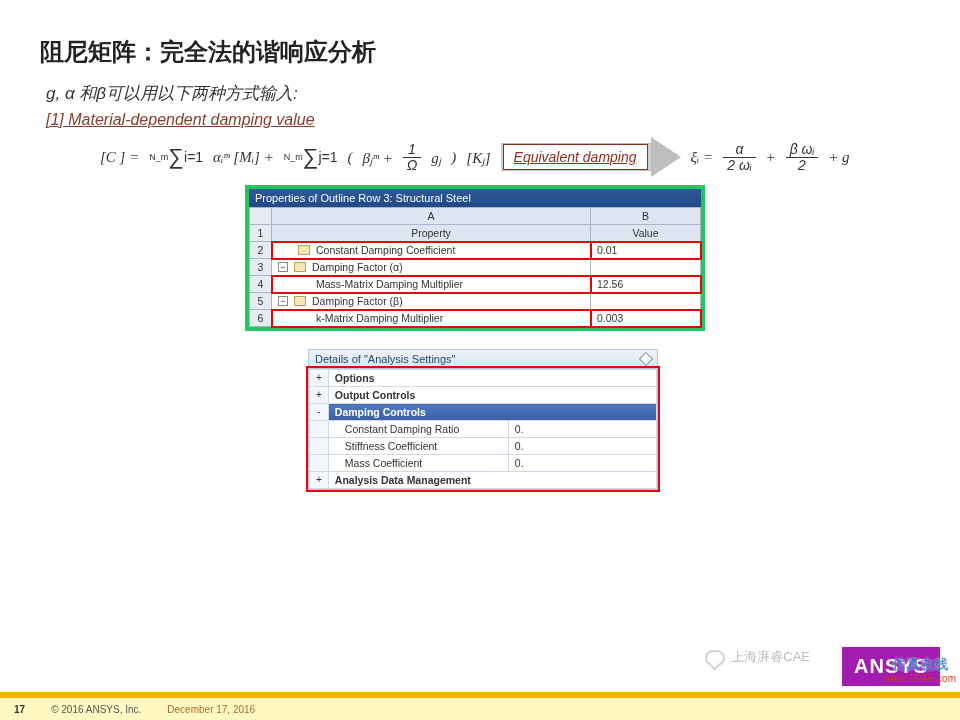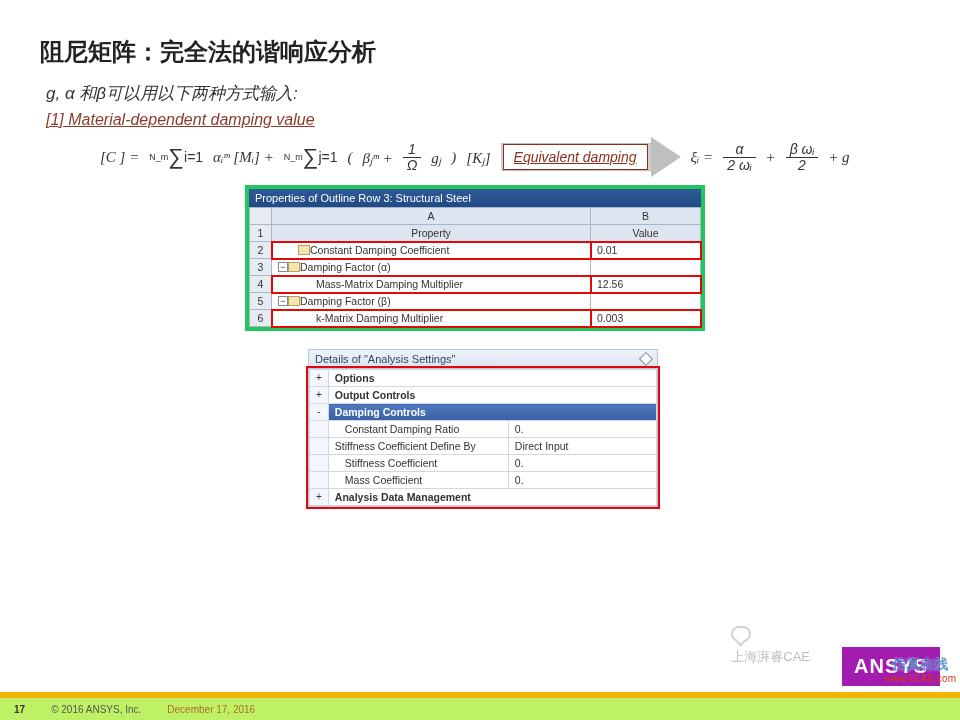--- a/index.html
+++ b/index.html
@@ -38,21 +38,21 @@
   }
   .arrowbar { background: #cfcfcf; height: 28px; display: flex; align-items: flex-start; padding: 0 4px 0 2px; border-top: 1px solid #bdbdbd; border-bottom: 1px solid #bdbdbd;}
 
   
   .tbl1-wrap { margin: 8px 0 0 205px; width: 460px; border: 4px solid #22c55e; }
   .tbl1-title { background: linear-gradient(#2f5a97,#204a86); color: #fff; font-size: 11px; padding: 3px 6px; }
   .tbl1 { width: 100%; border-collapse: collapse; font-size: 10.5px; }
   .tbl1 th, .tbl1 td { border: 1px solid #a9b6c8; padding: 2px 6px; background: #fff; }
   .tbl1 thead th { background: #dce5f0; text-align: center; font-weight: normal; }
   .tbl1 .rownum { width: 22px; background: #e6ebf2; text-align: center; }
-  .tbl1 .propcell { display: flex; align-items: center; }
+  .tbl1 .propcell { display: flex; align-items: center; gap: 6px; }
   .tbl1 .indent1 { padding-left: 20px; }
   .tbl1 .indent2 { padding-left: 38px; align-items: flex-end; }
   .hi td:not(.rownum) { outline: 2px solid #e00808; outline-offset: -1px; }
   .mini-icon { width: 12px; height: 10px; background: #f4e6b0; border: 1px solid #b8a05e; display: inline-block; }
   .mini-toggle { width: 10px; height: 10px; border: 1px solid #888; display: inline-flex; align-items: center; justify-content: center; font-size: 9px; line-height: 1; background: #fff; }
 
   .section2 { margin-top: 16px; }
 
   
   .details-wrap { margin: 18px 0 0 268px; width: 350px; border: 1px solid #b9c6d8; background: #fff; }
@@ -66,34 +66,34 @@
   .details { width: 100%; border-collapse: collapse; font-size: 10.5px; }
   .details td { border: 1px solid #cfd8e4; padding: 2px 6px; background: #fff; }
   .details .lbl { font-weight: bold; width: 180px; }
   .details .sect { background: linear-gradient(#4e78c0,#3a5fa2); color: #fff; font-weight: bold; }
   .details .toggle { width: 14px; text-align: center; background: #f3f6fb; font-size: 10px; line-height: 1; }
   .details-hl { position: relative; outline: 2px solid #e00808; outline-offset: 1px; }
 
   
   .footer {
     position: absolute; left: 0; bottom: 0; width: 100%; height: 28px;
-    background: #bef264; border-top: 6px solid #f1b400;
+    background: #fef9c3; border-top: 6px solid #f1b400;
     display: flex; align-items: center; gap: 26px; padding: 0 14px;
     font-size: 10px; color: #555;
   }
   .page-num { font-weight: bold; color: #333; }
   .date { color: #b06b2e; }
   .ansys-logo {
     position: absolute; right: 20px; bottom: 34px;
     background: #a21caf; color: #fff; font-weight: bold; letter-spacing: 1px;
     padding: 8px 12px; font-size: 20px;
   }
   .wm-chat {
     position: absolute; right: 150px; bottom: 54px;
-    display: flex; align-items: flex-start; gap: 6px; opacity: 0.65; color: #999; font-size: 13px; flex-direction: column;
+    display: flex; align-items: flex-end; gap: 6px; opacity: 0.65; color: #999; font-size: 13px;
   }
   .wm-chat .bubble { width: 20px; height: 16px; border: 2px solid #bbb; border-radius: 10px; position: relative; }
   .wm-chat .bubble::after { content: ""; position: absolute; bottom: -5px; left: 4px; width: 5px; height: 5px; border-right: 2px solid #bbb; border-bottom: 2px solid #bbb; transform: rotate(45deg); background: #fff; }
   .wm-side {
     position: absolute; right: 4px; bottom: 36px; text-align: center; line-height: 1.15;
   }
   .wm-side .zh { color: #3a7cc9; font-size: 14px; font-weight: bold; opacity: 0.8; text-shadow: 0 0 2px #fff;}
   .wm-side .url { color: #d23a1c; font-size: 10px; }
 </style>
 </head>
@@ -242,25 +242,20 @@
           <td class="toggle">-</td>
           <td class="sect" colspan="2">Damping Controls</td>
         </tr>
         <tr>
           <td class="toggle"></td>
           <td class="lbl" style="font-weight:normal;padding-left:16px">Constant Damping Ratio</td>
           <td>0.</td>
         </tr>
         <tr>
           <td class="toggle"></td>
-          <td class="lbl" style="font-weight:normal">Stiffness Coefficient Define By</td>
-          <td>Direct Input</td>
-        </tr>
-        <tr>
-          <td class="toggle"></td>
           <td class="lbl" style="font-weight:normal;padding-left:16px">Stiffness Coefficient</td>
           <td>0.</td>
         </tr>
         <tr>
           <td class="toggle"></td>
           <td class="lbl" style="font-weight:normal;padding-left:16px">Mass Coefficient</td>
           <td>0.</td>
         </tr>
         <tr>
           <td class="toggle">+</td>

